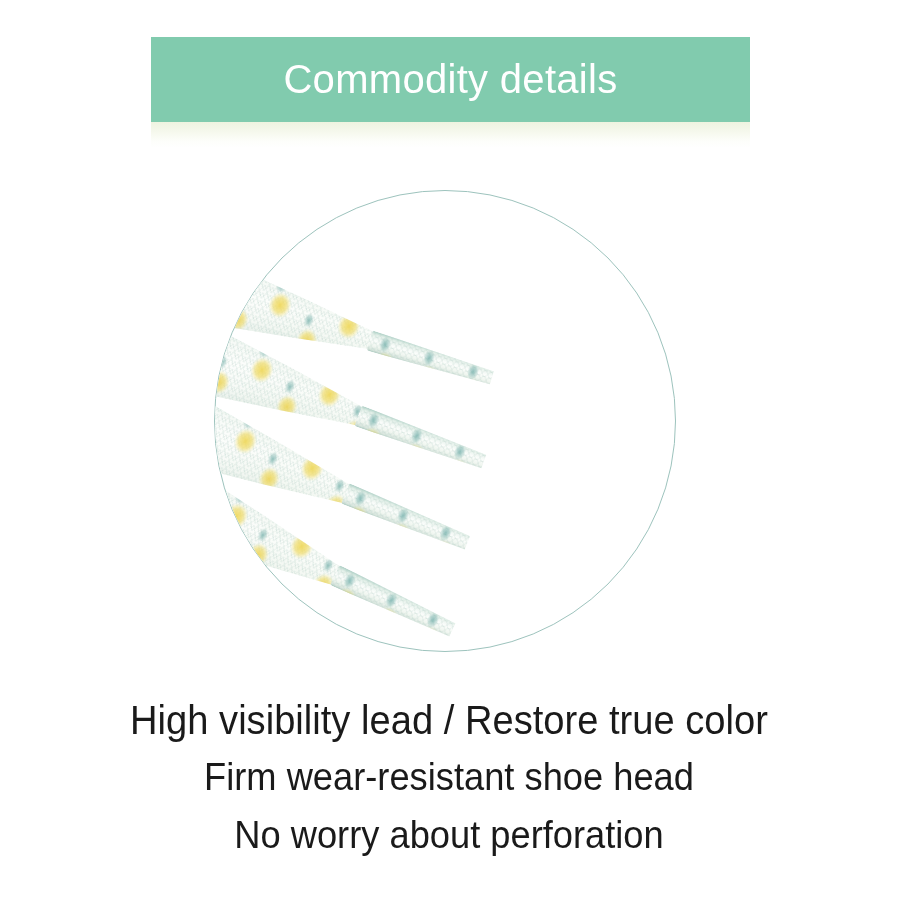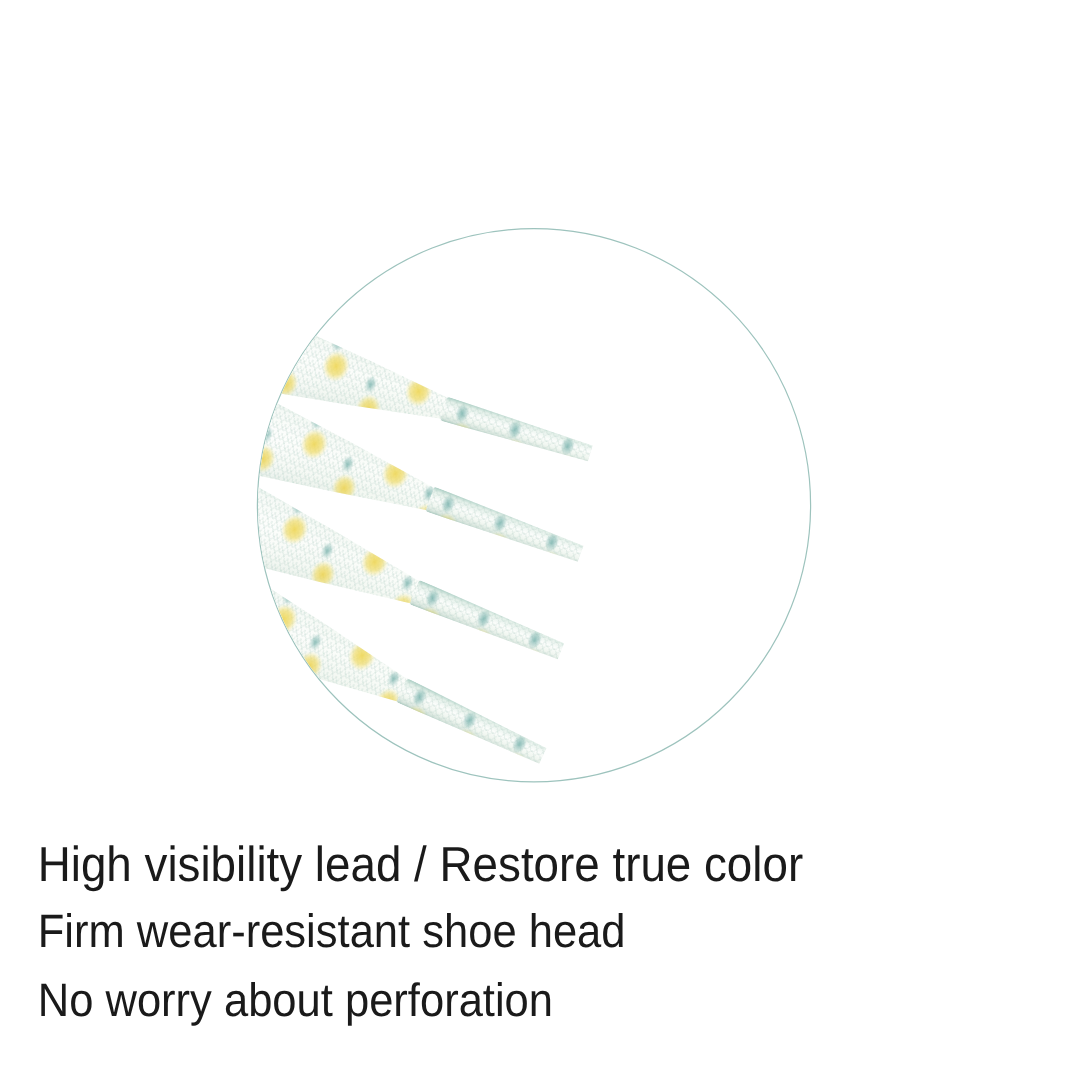--- a/index.html
+++ b/index.html
@@ -131,21 +131,21 @@
     background-size: 46px 46px, 46px 46px, 46px 46px, 46px 46px, 6px 6px, 6px 6px;
     opacity: 0.9;
   }
 
   
   #features {
     position: absolute;
     left: 0;
     top: 692px;
     width: 898px;
-    text-align: left;
+    text-align: center;
     color: #1a1a1a;
   }
   .feature-line {
     display: block;
     white-space: nowrap;
     font-weight: 400;
   }
   .feature-line.l1 {
     font-size: 41px;
     line-height: 56px;
@@ -160,20 +160,25 @@
     font-size: 39px;
     line-height: 58px;
     transform: scaleX(0.93);
   }
 </style>
 </head>
 <body>
 
 <div id="page">
 
+  <div id="banner-wrap">
+    <div id="banner-bar"></div>
+    <div id="banner-title">Commodity details</div>
+    <div id="banner-fade"></div>
+  </div>
 
   <div id="photo-circle">
     <div id="photo-inner">
 
       <div class="lace" style="left:-24px; top:58px; width:300px; height:74px; transform: rotate(17deg);">
         <div class="ribbon" style="width:200px; clip-path: polygon(0% 2%, 58% 23%, 100% 40%, 100% 60%, 58% 77%, 0% 98%);">
           <div class="print"></div>
         </div>
         <div class="tip" style="left:188px; width:128px; height:21px; margin-top:-10px; border-radius:3px 3px 3px 3px; clip-path: polygon(0% 0%, 100% 18%, 100% 82%, 0% 100%);">
           <div class="print small"></div>

